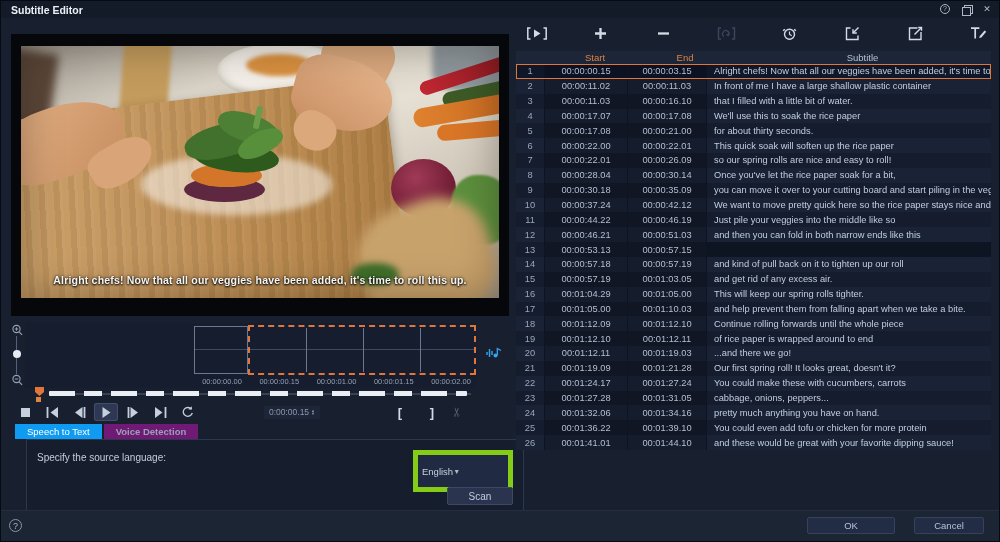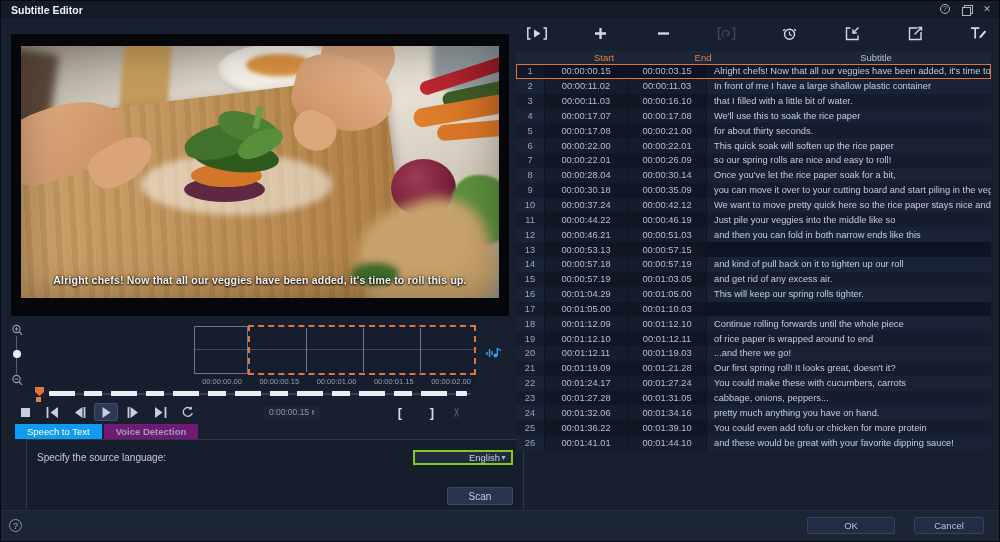--- a/index.html
+++ b/index.html
@@ -91,36 +91,36 @@
   .bracket.b1 { margin-left:72px; } .bracket.b2 { margin-left:16px; }
   .scissors { margin-left:12px; font-size:12px; color:#57627b; transform:rotate(-90deg); }
 
   
   .tabs { position:absolute; left:14px; top:423px; display:flex; gap:2px; }
   .tab { height:15px; padding:0 12px; font-size:9.5px; display:flex; align-items:center; }
   .tab.active { background:#0f9bf1; color:#ffffff; }
   .tab.inactive { background:#701a75; color:#97a2b6;font-weight:bold; }
   .lang-panel { position:absolute; left:25px; top:438px; width:498px; height:73px; border:1px solid #2b374e; background:#161e2e; }
   .lang-label { position:absolute; left:10px; top:12px; font-size:10px; color:#c3cddd; }
-  .dropdown { position:absolute; right:10px; top:10px; width:100px; height:15px; background:#202a42; border:2px solid #84cc16;
-    display:flex; align-items:center; justify-content:flex-end; padding:4px 4px; font-size:9.5px; color:#c7d0dd; }
+  .dropdown { position:absolute; right:10px; top:10px; width:100px; height:15px; background:#202a42; border:5px solid #84cc16;
+    display:flex; align-items:center; justify-content:flex-start; padding:16px 4px; font-size:9.5px; color:#c7d0dd; }
   .dropdown .caret { font-size:7px; color:#aeb7c6; }
   .scan-btn { position:absolute; right:10px; bottom:6px; width:66px; height:18px; background:#2a344e; border:1px solid #3c4965;
     border-radius:2px; font-size:10px; color:#c3cddd; display:flex; align-items:center; justify-content:center;margin-top:32px; }
 
   
   .toolbar { position:absolute; left:515px; top:20px; width:483px; height:24px; display:flex; justify-content:space-between;
     align-items:center; padding:0 8px 0 8px; color:#d4dbe6; }
   .icbtn { width:26px; height:20px; display:flex; align-items:center; justify-content:center; }
   .icbtn.disabled { color:#3b455c; }
   .icbtn svg { display:block; }
 
   
   .stable { position:absolute; left:515px; top:50px; width:475px; }
-  .thead { display:grid; grid-template-columns:28px 82px 78px 1fr; height:13px; background:#1c2638; column-gap:19px;text-align:center; }
+  .thead { display:grid; grid-template-columns:28px 82px 78px 1fr; height:13px; background:#1c2638; column-gap:10px;text-align:center; }
   .thead > div { display:flex; align-items:center; justify-content:center; font-size:9.5px; }
   .thead .h-or { color:#e0823c; }
   .thead .h-sub { color:#b6c1d2; }
   .tbody { display:flex; flex-direction:column; }
   .trow { display:grid; grid-template-columns:28px 82px 78px 1fr; height:14.85px; column-gap:1px; background:#0d1422; cursor:default; }
   .trow > div { display:flex; align-items:center; font-size:9.3px; overflow:hidden; white-space:nowrap; }
   .trow:nth-child(odd) > div { background:#141c2d; }
   .trow:nth-child(even) > div { background:#1a2336; }
   .trow .c-num { justify-content:center; color:#9aa6ba; }
   .trow .c-time { justify-content:center; color:#b4bfd2; box-shadow:inset 0 0 0 20px rgba(0,0,0,0.18); }
@@ -476,20 +476,21 @@
       <div class="c-num">16</div>
       <div class="c-time">00:01:04.29</div>
       <div class="c-time">00:01:05.00</div>
       <div class="c-text">This will keep our spring rolls tighter.</div>
     </div>
 
     <div class="trow">
       <div class="c-num">17</div>
       <div class="c-time">00:01:05.00</div>
       <div class="c-time">00:01:10.03</div>
+      <div class="c-text">and help prevent them from falling apart when we take a bite.</div>
     </div>
 
     <div class="trow">
       <div class="c-num">18</div>
       <div class="c-time">00:01:12.09</div>
       <div class="c-time">00:01:12.10</div>
       <div class="c-text">Continue rolling forwards until the whole piece</div>
     </div>
 
     <div class="trow">

